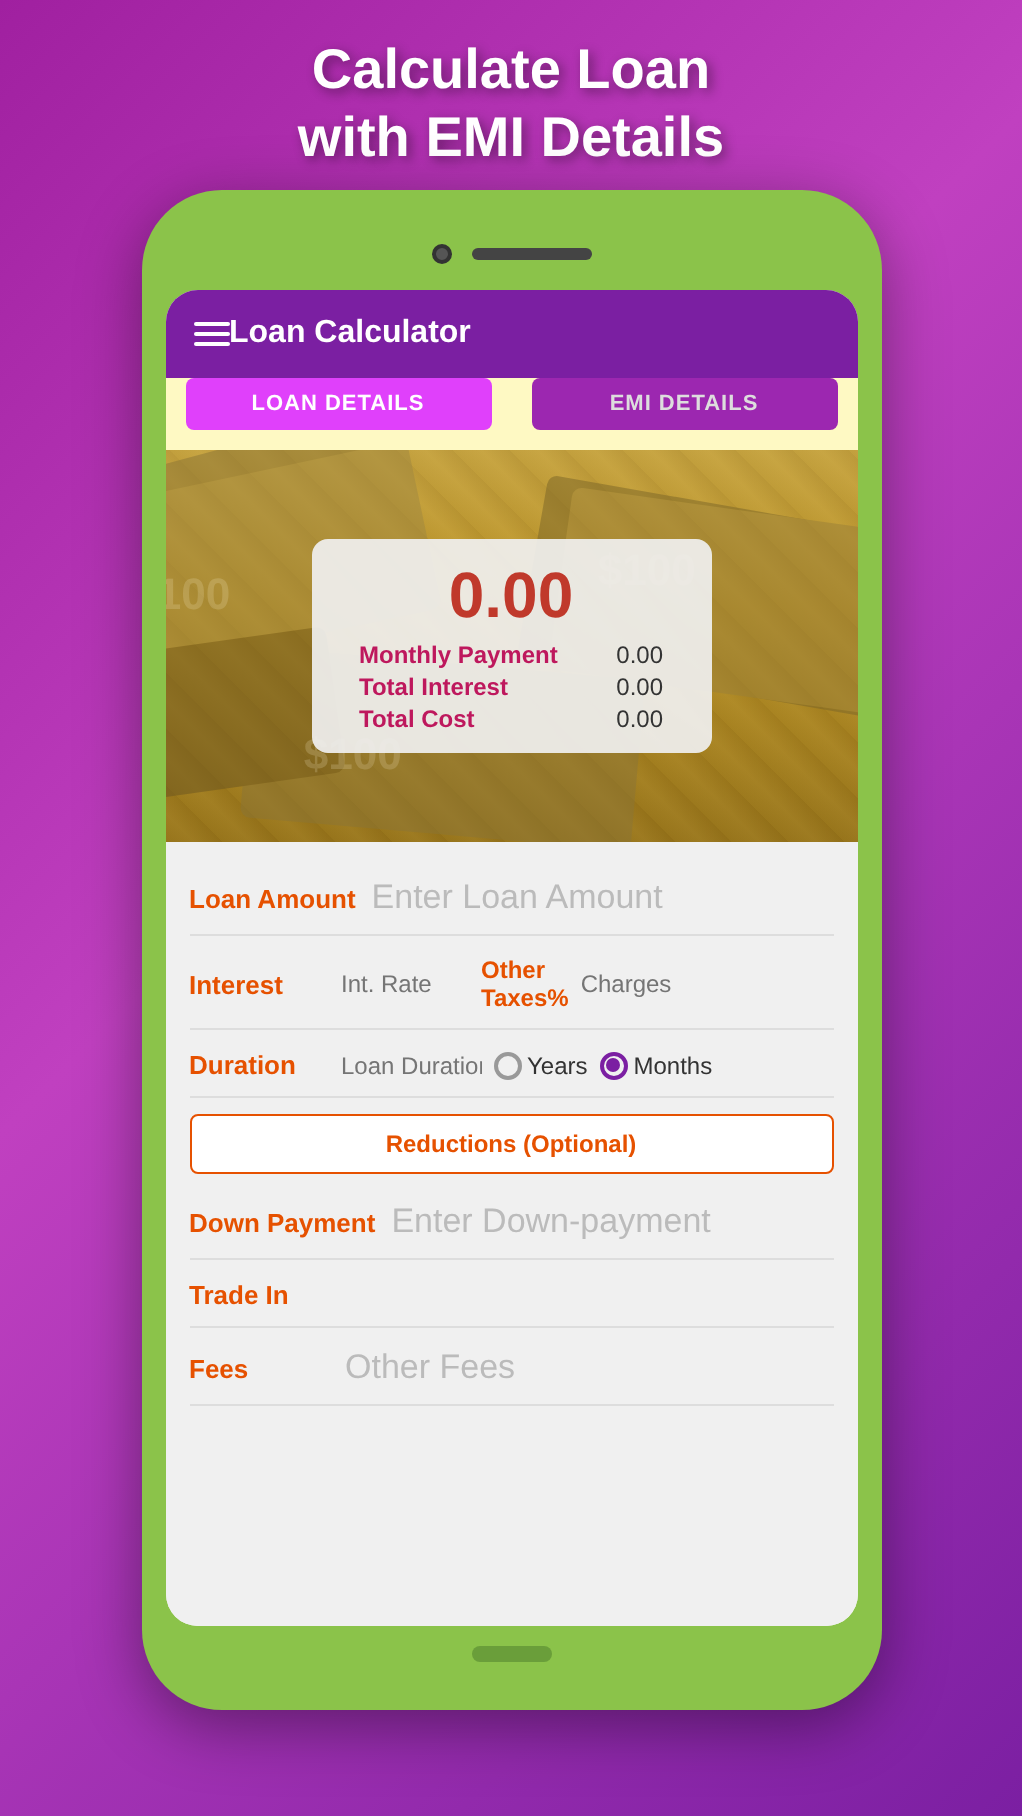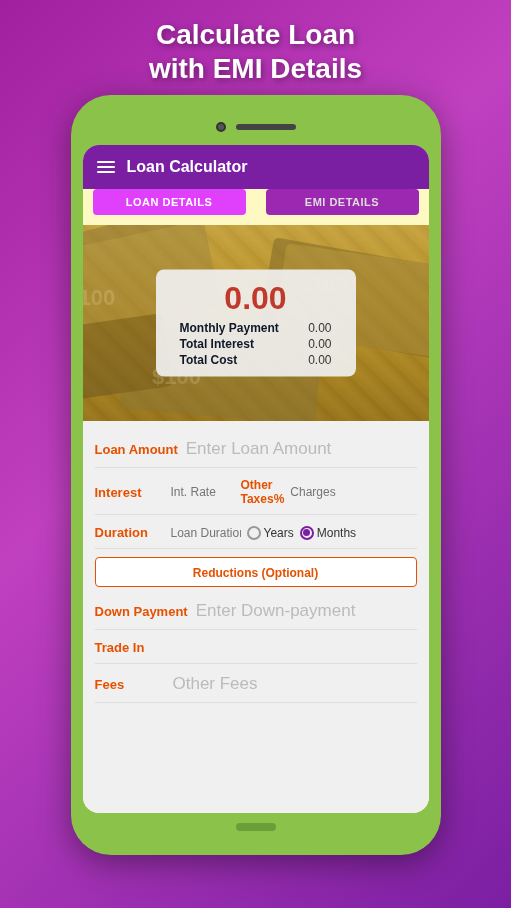--- a/index.html
+++ b/index.html
@@ -71,21 +71,20 @@
       display: flex;
       flex-direction: column;
     }
 
     
     .app-bar {
       background: #7b1fa2;
       padding: 10px 14px;
       display: flex;
       align-items: center;
-      gap: 12px;
       min-height: 44px;
     }
     .hamburger-icon {
       display: flex;
       flex-direction: column;
       gap: 3px;
       cursor: pointer;
     }
     .hamburger-icon span {
       display: block;
@@ -172,21 +171,21 @@
       gap: 2px;
       margin-top: 4px;
     }
     .result-row {
       display: flex;
       justify-content: space-between;
       gap: 6px;
       font-size: 12px;
     }
     .result-label {
-      color: #0f172a;
+      color: #be185d;
       font-weight: 700;
     }
     .result-value {
       color: #333;
     }
 
     
     .form-area {
       background: #f0f0f0;
       flex: 1;

